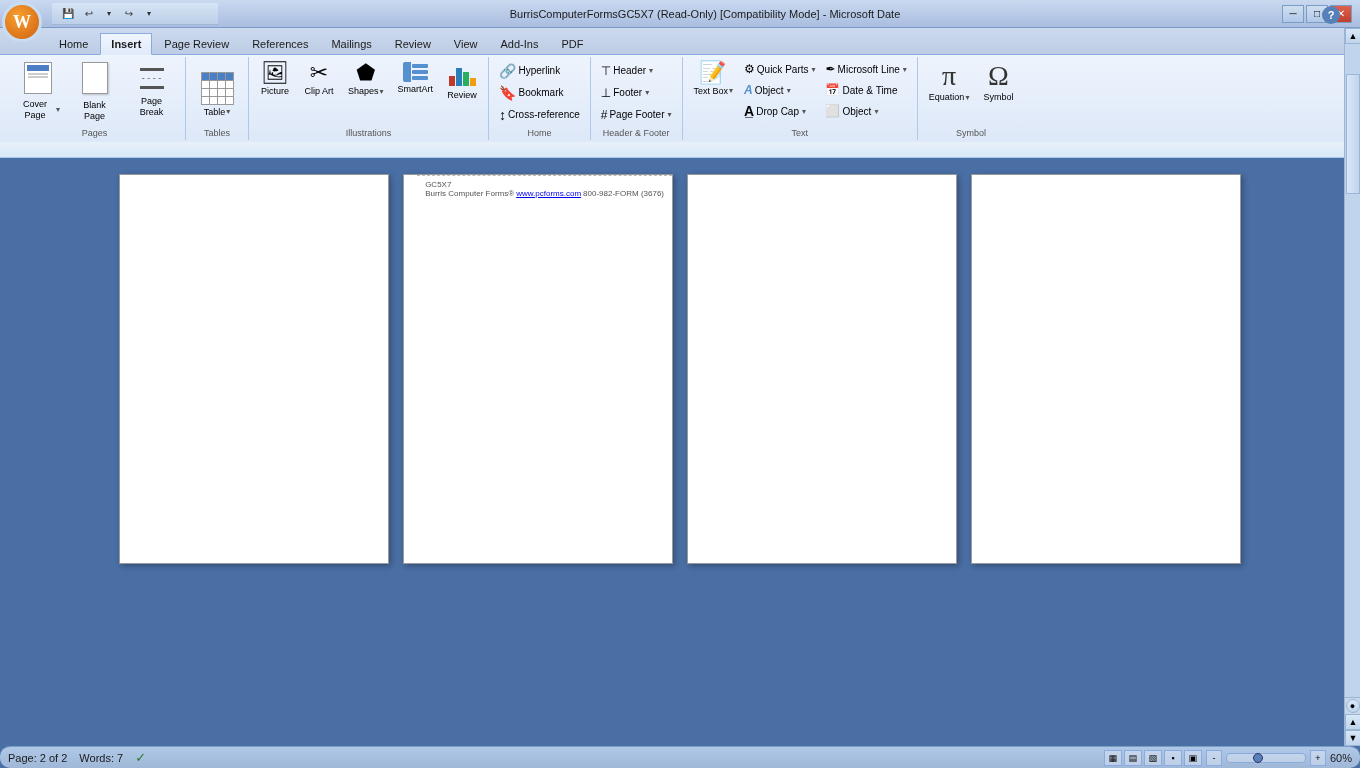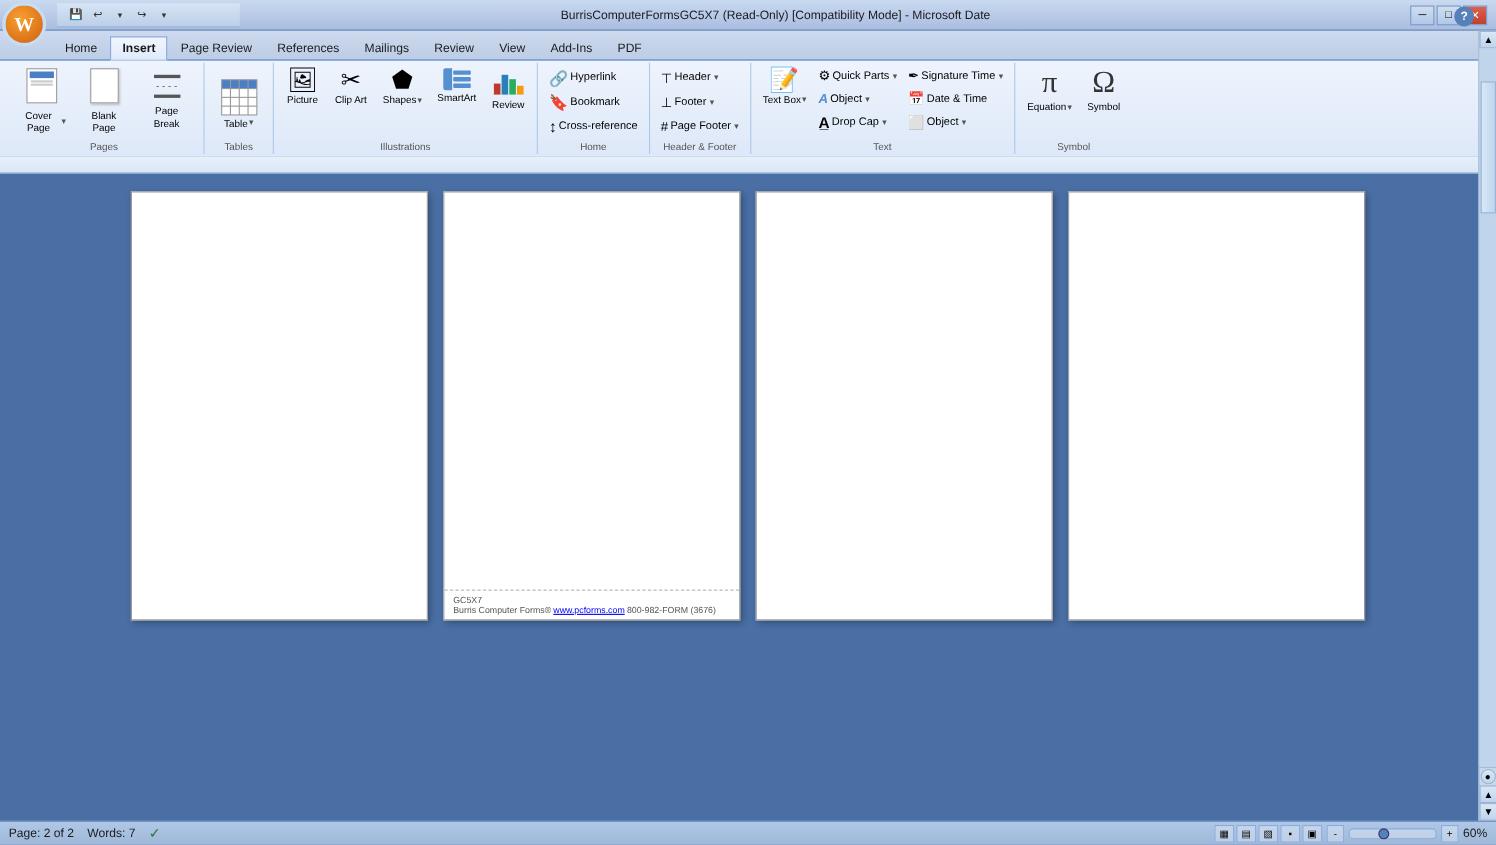--- a/index.html
+++ b/index.html
@@ -158,20 +158,21 @@
       right: 0;
       height: 22px;
       background: linear-gradient(to bottom, #b0c8e8, #a0b8d8);
       border-top: 1px solid #7a9cc5;
       display: flex;
       align-items: center;
       justify-content: space-between;
       padding: 0 8px;
       font-size: 11px;
       color: #1a1a1a;
+      border-radius: 10px;
     }
     #status-bar .left { display: flex; align-items: center; gap: 12px; }
     #status-bar .right { display: flex; align-items: center; gap: 6px; }
     .status-item { font-size: 11px; }
     .view-btn { width: 18px; height: 16px; background: rgba(255,255,255,0.3); border: 1px solid #8aabe0; cursor: pointer; display: flex; align-items: center; justify-content: center; font-size: 9px; }
     .zoom-slider { width: 80px; height: 12px; background: rgba(255,255,255,0.3); border: 1px solid #8aabe0; cursor: pointer; }
     .checkmark { color: #2a7a2a; font-size: 13px; }
 
     
     #doc-area {
@@ -433,21 +434,21 @@
         <div class="rb-btn-small">
           <span style="font-size:14px;font-weight:bold;">A̲</span>
           <span>Drop Cap</span>
           <span class="dropdown-arrow">▾</span>
         </div>
       </div>
 
       <div class="rb-col">
         <div class="rb-btn-small">
           <span style="font-size:12px;">✒</span>
-          <span>Signature Time</span>
+          <span>Microsoft Line</span>
           <span class="dropdown-arrow">▾</span>
         </div>
         <div class="rb-btn-small">
           <span style="font-size:12px;">📅</span>
           <span>Date &amp; Time</span>
         </div>
         <div class="rb-btn-small">
           <span style="font-size:12px;">⬜</span>
           <span>Object</span>
           <span class="dropdown-arrow">▾</span>
@@ -475,21 +476,21 @@
 
 </div>
 
 <div id="ruler-h" style="height:16px;background:linear-gradient(to bottom,#e8f0fa,#d8e8f8);border-bottom:1px solid #b0c8e8;padding-left:16px;">
 </div>
 
 <div id="doc-area" style="height: calc(768px - 28px - 26px - 90px - 16px - 22px); overflow:auto; background:#4a6fa5; display:flex; align-items:flex-start; justify-content:center; padding:12px 30px; gap:14px; position:relative;">
 
   <div class="doc-page" style="width:270px;height:390px; margin-top:4px;"></div>
 
-  <div class="doc-page" style="width:270px;height:390px; margin-top:4px; display:flex;flex-direction:column;">
+  <div class="doc-page" style="width:270px;height:390px; margin-top:4px; display:flex;flex-direction:row;">
     <div style="flex:1;"></div>
     <div style="padding: 4px 8px; border-top: 1px dashed #bbb;">
       <div class="footer-text">GC5X7</div>
       <div style="display:flex;align-items:center;gap:2px;">
         <span class="footer-text">Burris Computer Forms®</span>
         <a class="footer-link">www.pcforms.com</a>
         <span class="footer-text"> 800-982-FORM (3676)</span>
       </div>
     </div>
   </div>

